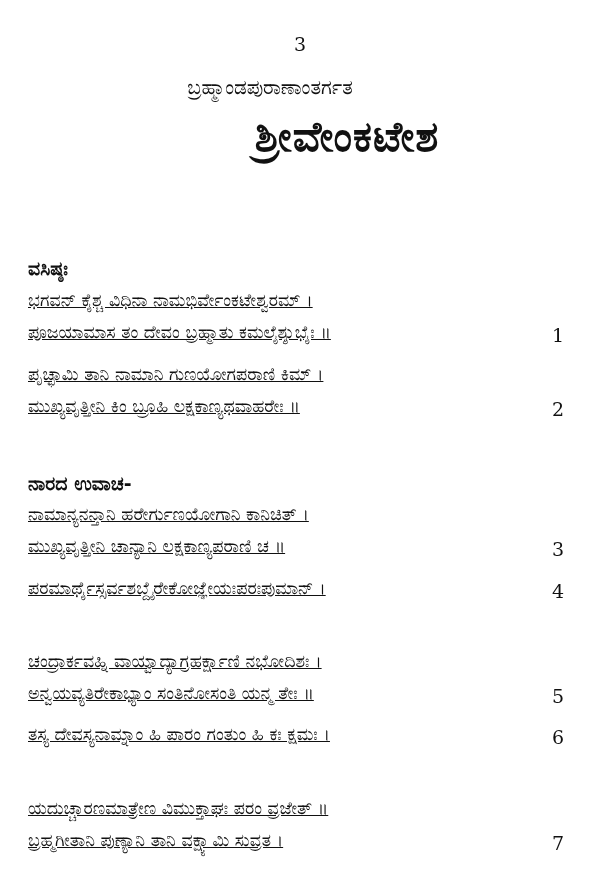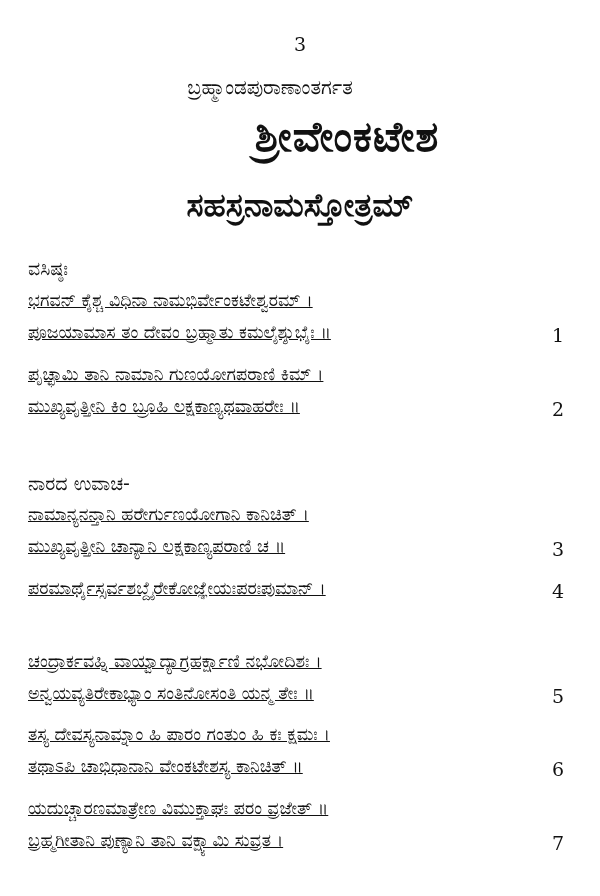--- a/index.html
+++ b/index.html
@@ -18,37 +18,36 @@
   }
   .title1 {
     position: absolute; top: 112px; left: 0; width: 600px; text-align: center;
     font-size: 42px; font-weight: bold; letter-spacing: 1px; padding-left: 47px;
   }
   .title2 {
     position: absolute; top: 186px; left: 0; width: 600px; text-align: center;
     font-size: 32px; font-weight: bold;
   }
   .speaker {
-    position: absolute; left: 28px; font-size: 19px; font-weight: normal;
+    position: absolute; left: 28px; font-size: 19px; font-weight: bold;
   }
   .verse { position: absolute; left: 28px; width: 548px; text-decoration: underline; }
   .line { font-size: 17.5px; line-height: 32px; white-space: nowrap; }
   .vnum {
     position: absolute; right: 12px; bottom: 2px; font-family: "DejaVu Serif", serif;
     font-size: 19px;
   }
 </style>
 </head>
 <body>
 
 <div class="page">
   <div class="page-num">3</div>
   <div class="subtitle">ಬ್ರಹ್ಮಾಂಡಪುರಾಣಾಂತರ್ಗತ</div>
   <div class="title1">ಶ್ರೀವೇಂಕಟೇಶ</div>
-  <div class="title2">ಸಹಸ್ರನಾಮಸ್ತೋತ್ರಮ್</div>
 
   <div class="speaker" style="top:257px">ವಸಿಷ್ಠಃ</div>
 
   <div class="verse" style="top:284px">
     <div class="line">ಭಗವನ್ ಕೈಶ್ಚ ವಿಧಿನಾ ನಾಮಭಿರ್ವೇಂಕಟೇಶ್ವರಮ್ ।</div>
     <div class="line">ಪೂಜಯಾಮಾಸ ತಂ ದೇವಂ ಬ್ರಹ್ಮಾತು ಕಮಲೈಶ್ಶುಭೈಃ ॥</div>
     <span class="vnum">1</span>
   </div>
 
   <div class="verse" style="top:358px">
@@ -71,21 +70,20 @@
   </div>
 
   <div class="verse" style="top:645px">
     <div class="line">ಚಂದ್ರಾರ್ಕವಹ್ನಿ ವಾಯ್ವಾದ್ಯಾಗ್ರಹರ್ಕ್ಷಾಣಿ ನಭೋದಿಶಃ ।</div>
     <div class="line">ಅನ್ವಯವ್ಯತಿರೇಕಾಭ್ಯಾಂ ಸಂತಿನೋಸಂತಿ ಯನ್ಮ ತೇಃ ॥</div>
     <span class="vnum">5</span>
   </div>
 
   <div class="verse" style="top:718px">
     <div class="line">ತಸ್ಯ ದೇವಸ್ಯನಾಮ್ನಾಂ ಹಿ ಪಾರಂ ಗಂತುಂ ಹಿ ಕಃ ಕ್ಷಮಃ ।</div>
-    <div class="line">ತಥಾಽಪಿ ಚಾಭಿಧಾನಾನಿ ವೇಂಕಟೇಶಸ್ಯ ಕಾನಿಚಿತ್ ॥</div>
     <span class="vnum">6</span>
   </div>
 
   <div class="verse" style="top:792px">
     <div class="line">ಯದುಚ್ಚಾರಣಮಾತ್ರೇಣ ವಿಮುಕ್ತಾಘಃ ಪರಂ ವ್ರಜೇತ್ ॥</div>
     <div class="line">ಬ್ರಹ್ಮಗೀತಾನಿ ಪುಣ್ಯಾನಿ ತಾನಿ ವಕ್ಷ್ಯಾಮಿ ಸುವ್ರತ ।</div>
     <span class="vnum">7</span>
   </div>
 </div>
 

